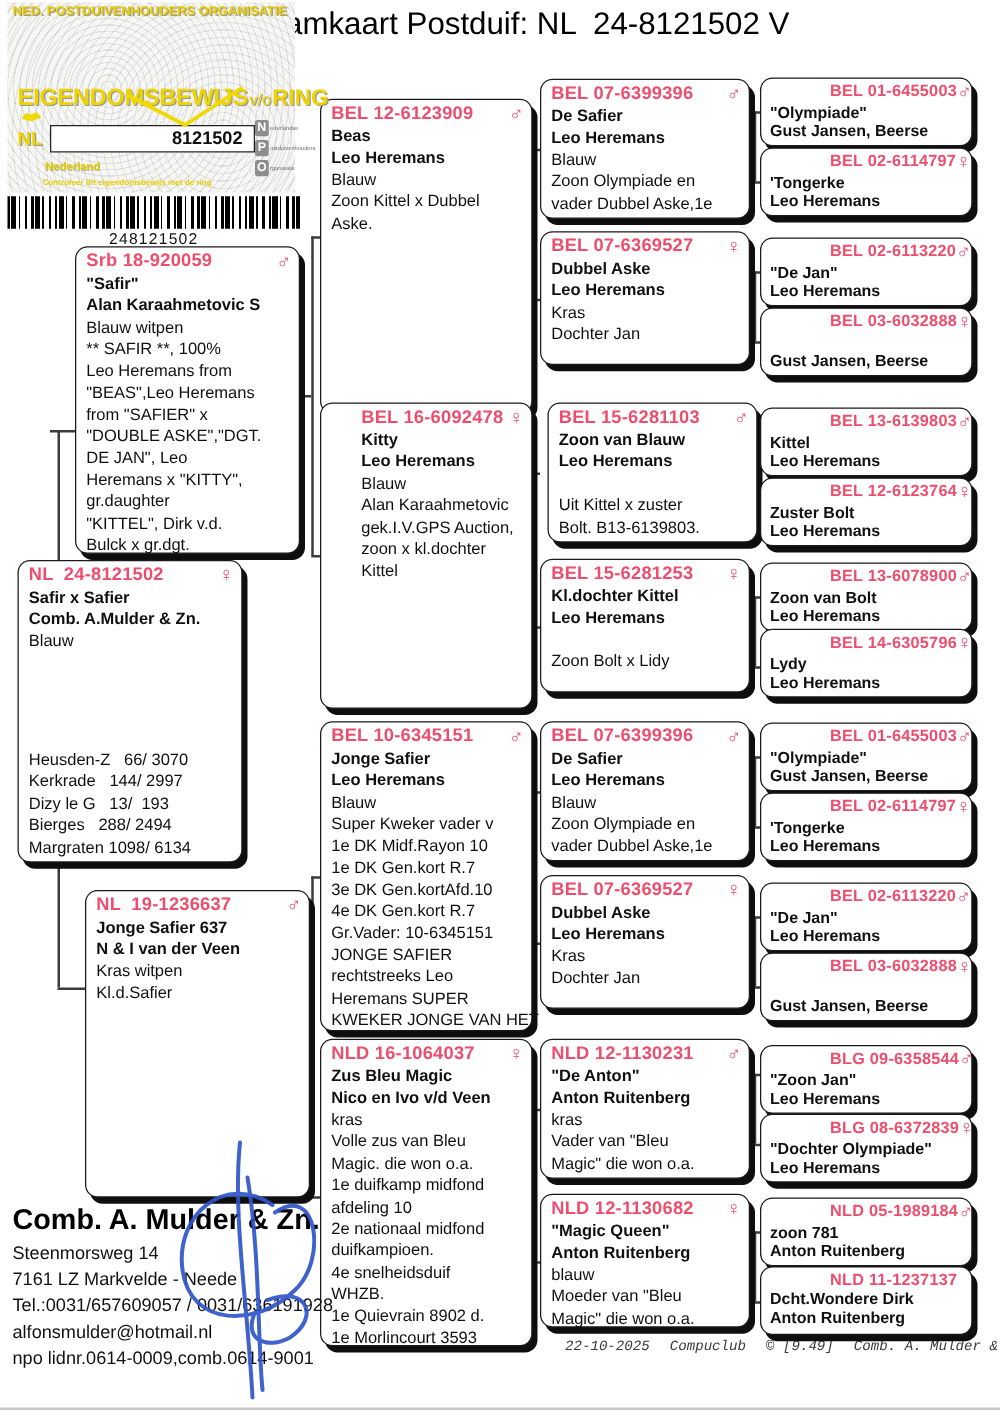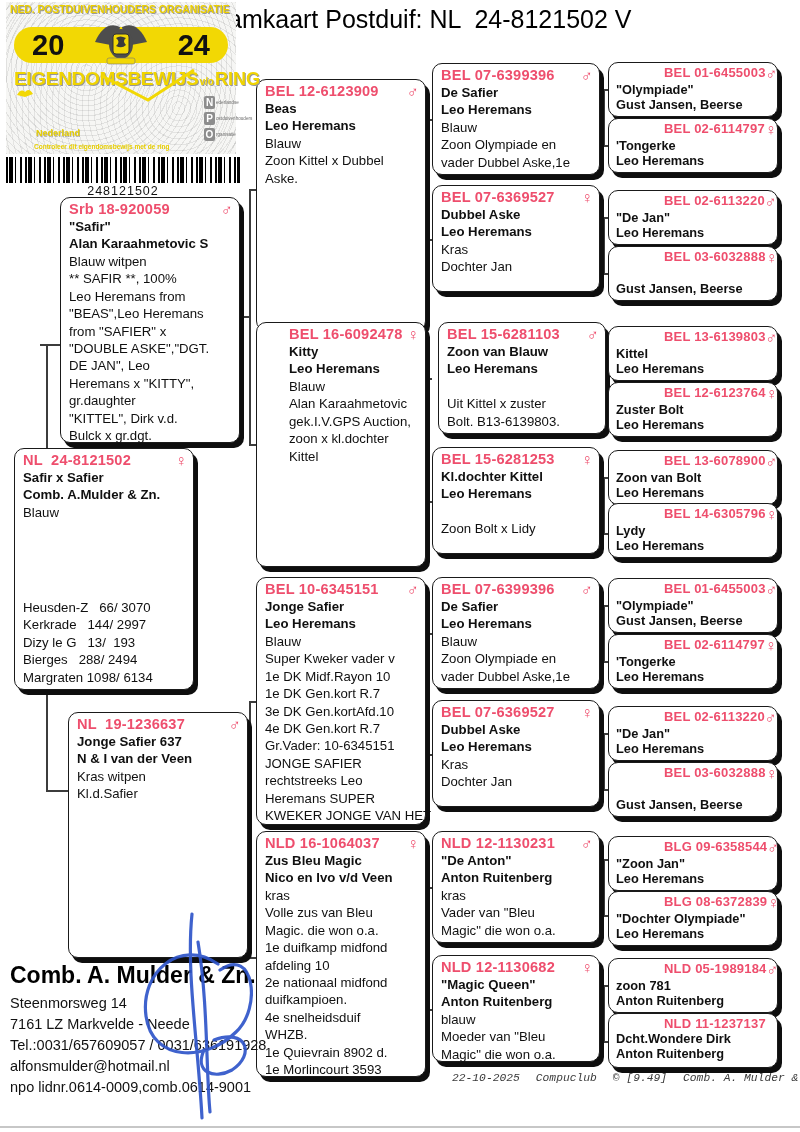--- a/index.html
+++ b/index.html
@@ -33,21 +33,21 @@
   .sticker-org{position:absolute;left:4px;top:2px;width:226px;color:#eccf00;font-weight:bold;
      font-size:10.3px;white-space:nowrap;text-shadow:1px 1px 0 #9a9a9a;}
   .year-band{position:absolute;left:8px;top:16px;width:214px;height:48px;}
   .band-pill{position:absolute;left:0;top:9px;width:100%;height:36px;background:#f2d804;border-radius:18px;}
   .year{position:absolute;top:11px;font-size:29px;font-weight:800;color:#111;}
   .y20{left:18px;} .y24{right:18px;}
   .crest{position:absolute;left:71px;top:-4px;}
   .eigen{position:absolute;left:8px;top:66px;white-space:nowrap;color:#f0d400;
      text-shadow:1px 1px 0 #979797;font-weight:800;}
   .eigen-big{font-size:19px;letter-spacing:-.3px;}
-  .eigen-small{font-size:10px;font-weight:bold;margin:0 1px;text-align:right;}
+  .eigen-small{font-size:13px;font-weight:normal;margin:0 1px;text-align:right;}
   .eigen-big2{font-size:18px;}
   .v-mark{position:absolute;left:0;top:0;z-index:1;}
   .bird-icon{position:absolute;left:10px;top:84px;}
   .nl-row{position:absolute;left:8px;top:98px;width:190px;height:22px;display:flex;align-items:center;}
   .nl-label{color:#f0d400;font-weight:800;font-size:15px;text-shadow:1px 1px 0 #999;margin-right:6px;}
   .ringbox{flex:1;background:#fff;border:1.5px solid #222;height:20px;display:flex;align-items:center;
      justify-content:flex-end;padding-right:9px;font-size:14.5px;font-weight:600;color:#111;}
   .npo{position:absolute;left:198px;top:94px;width:50px;}
   .npo-row{display:flex;align-items:center;margin-bottom:3px;}
   .npo-letter{display:inline-block;width:11px;height:13px;background:#8d8d8d;color:#fff;font-weight:bold;
@@ -76,42 +76,33 @@
 </head>
 <body>
 
 <div class="page">
 
   <div class="title">amkaart Postduif: NL  24-8121502 V</div>
 
   <div class="sticker">
     <div class="sticker-bg"></div>
     <div class="sticker-org">NED. POSTDUIVENHOUDERS ORGANISATIE</div>
-    <div class="year-band">
-      <div class="band-pill"></div>
-      <span class="year y20">20</span>
-      <span class="year y24">24</span>
-      <svg class="crest" width="72" height="58" viewBox="0 0 72 58">
-        <path d="M10 28 Q20 6 35 13 L31 32 Z" fill="#4d4d4d"></path>
-        <path d="M62 28 Q52 6 37 13 L41 32 Z" fill="#4d4d4d"></path>
-        <ellipse cx="36" cy="30" rx="12" ry="15" fill="#4d4d4d"></ellipse>
-        <rect x="28" y="20" width="16" height="20" rx="3" fill="#f2d804" stroke="#333" stroke-width="1"></rect>
-        <path d="M31 24 q5 4 0 8 q6 3 10 -1 q-4 -4 0 -7 q-6 -3 -10 0" fill="#3a3a3a"></path>
-        <rect x="22" y="44" width="28" height="6" rx="2" fill="#f2d804" stroke="#777" stroke-width=".6"></rect>
-      </svg>
-    </div>
     <div class="eigen">
       <span class="eigen-big">EIGENDOMSBEWIJS</span><span class="eigen-small">v/o</span><span class="eigen-big2">RING</span>
     </div>
     <svg class="v-mark" width="230" height="152" viewBox="0 0 230 152">
       <polyline points="96,74 142,98 188,68" fill="none" stroke="#f2d804" stroke-width="3"></polyline>
     </svg>
     <svg class="bird-icon" width="18" height="12" viewBox="0 0 18 12">
       <path d="M1 9 Q5 2 9 6 Q13 1 17 8 L9 11 Z" fill="#f2d804"></path>
     </svg>
+    <div class="nl-row">
+      <span class="nl-label">NL</span>
+      <span class="ringbox">8121502</span>
+    </div>
     <div class="npo">
       <div class="npo-row">
         <span class="npo-letter">N</span>
         <span class="npo-word">ederlandse</span>
       </div>
       <div class="npo-row">
         <span class="npo-letter">P</span>
         <span class="npo-word">ostduivenhouders</span>
       </div>
       <div class="npo-row">

